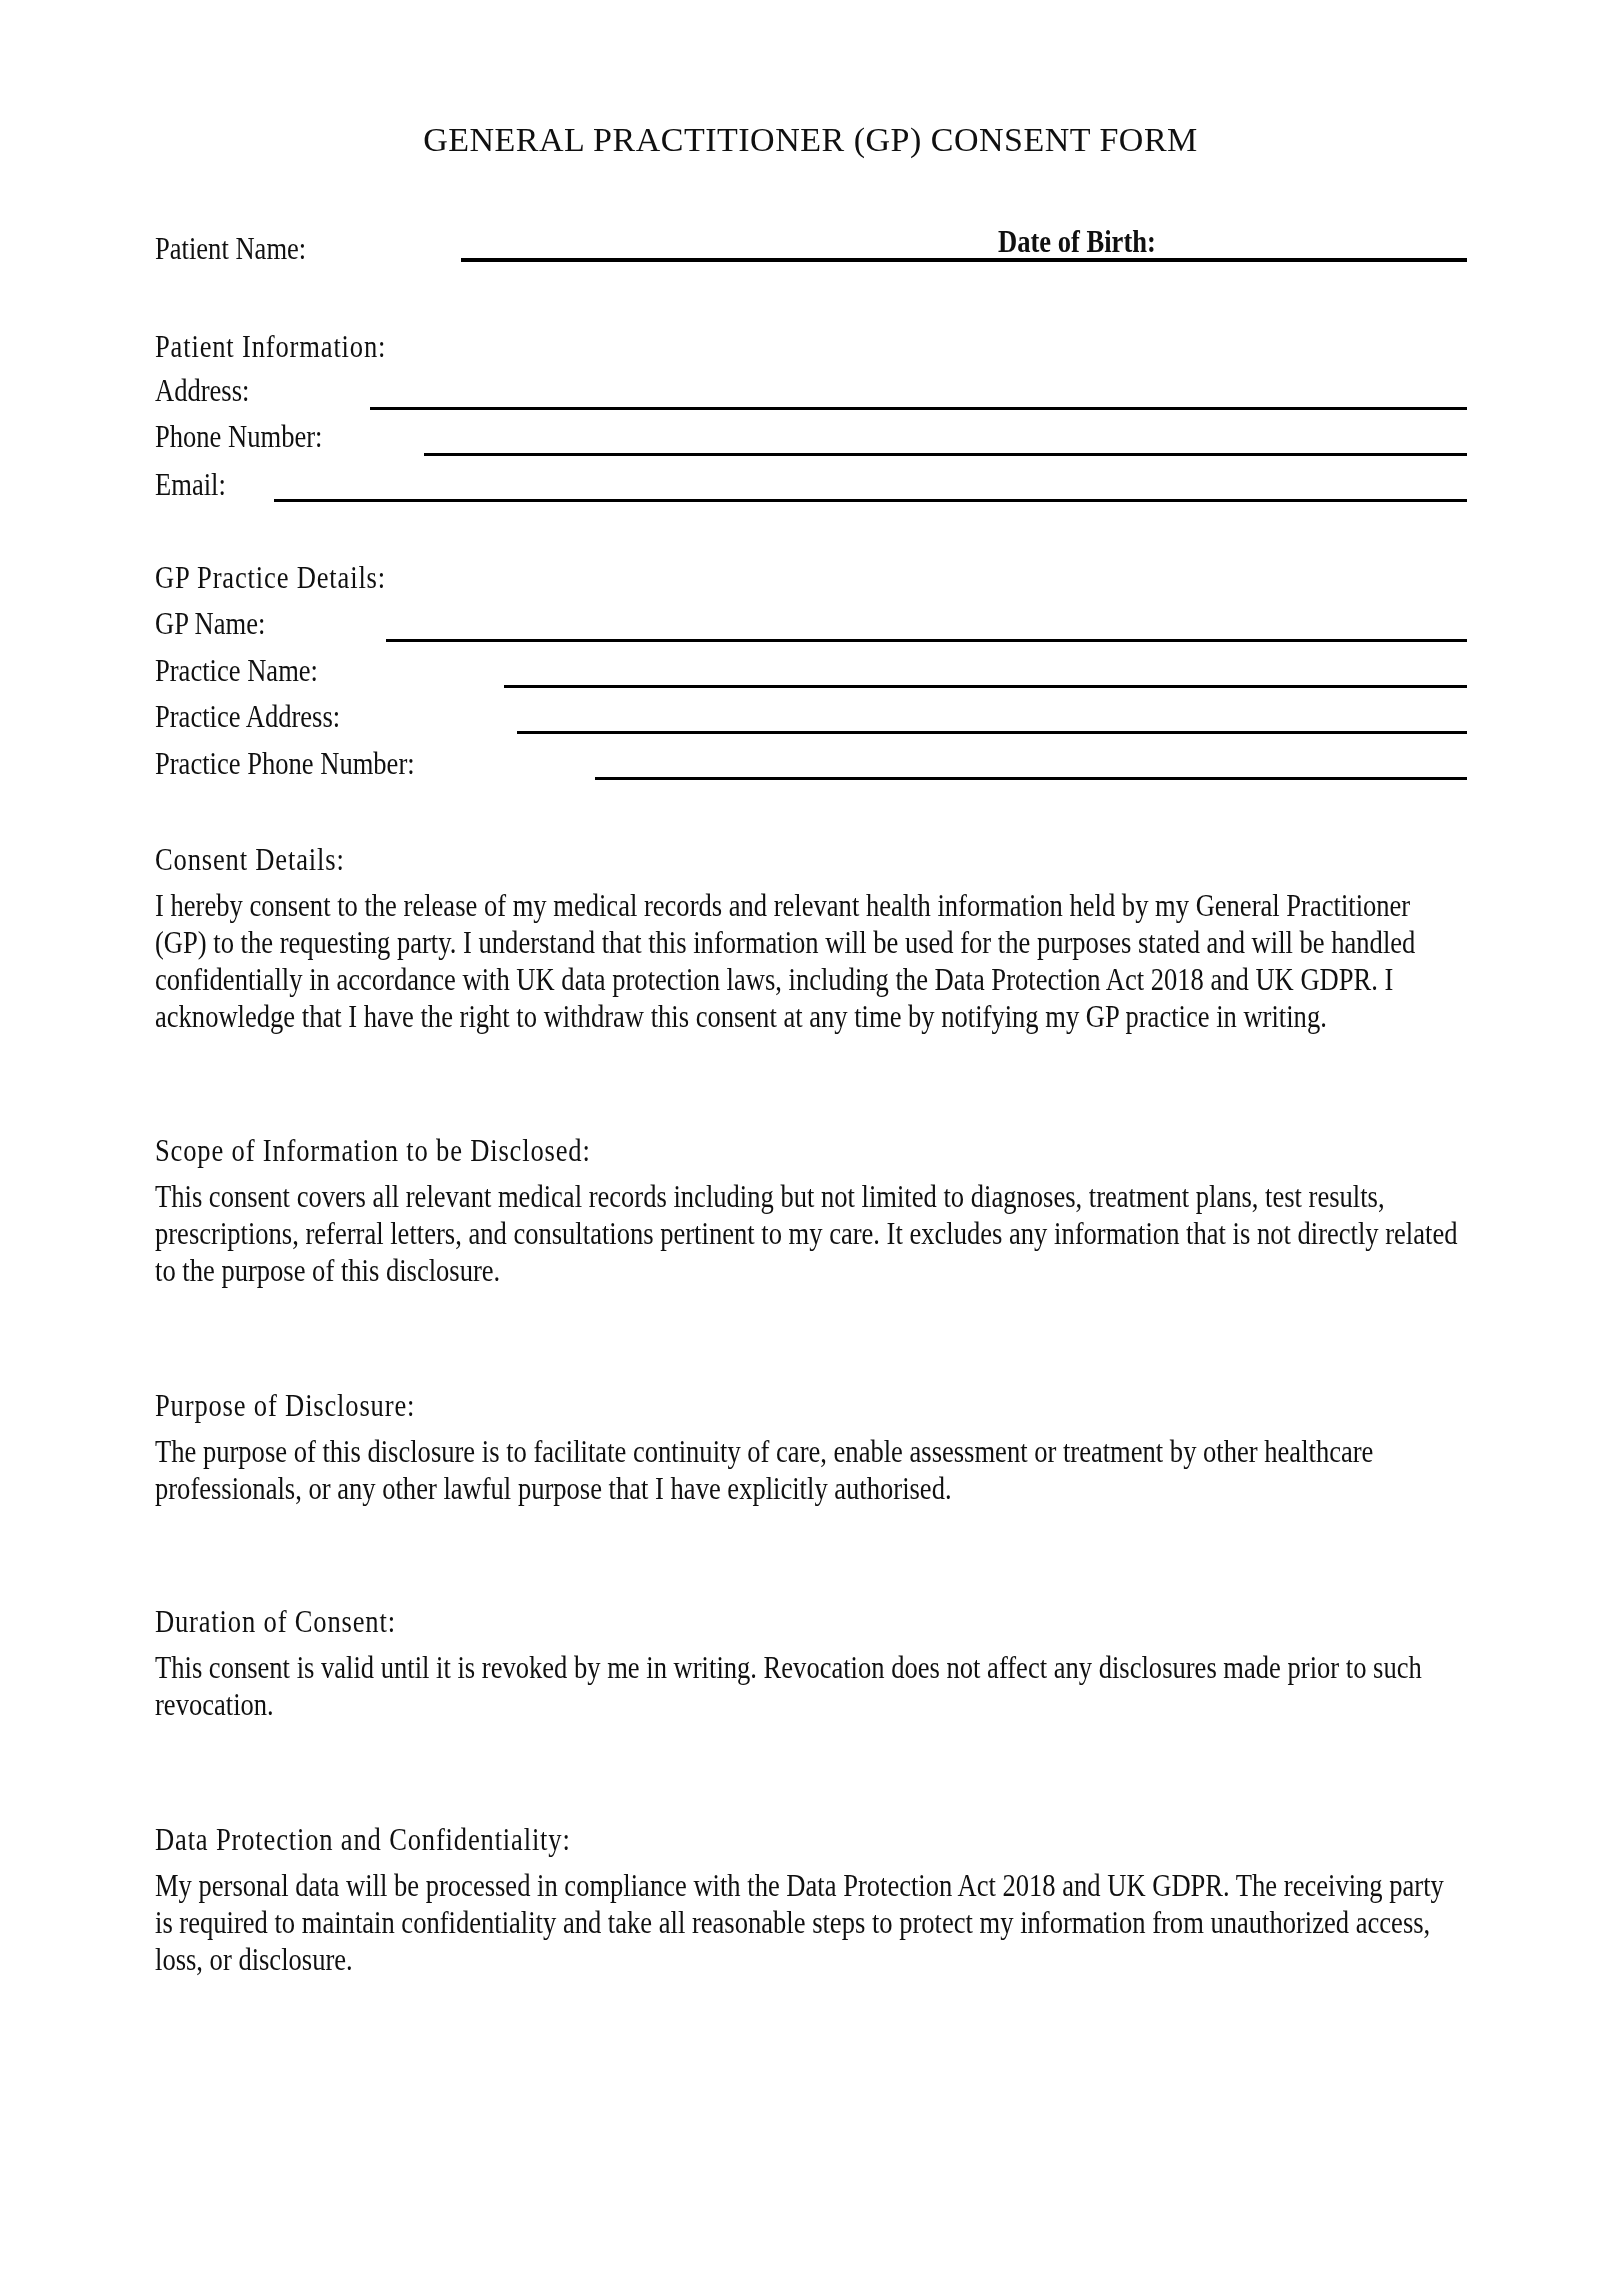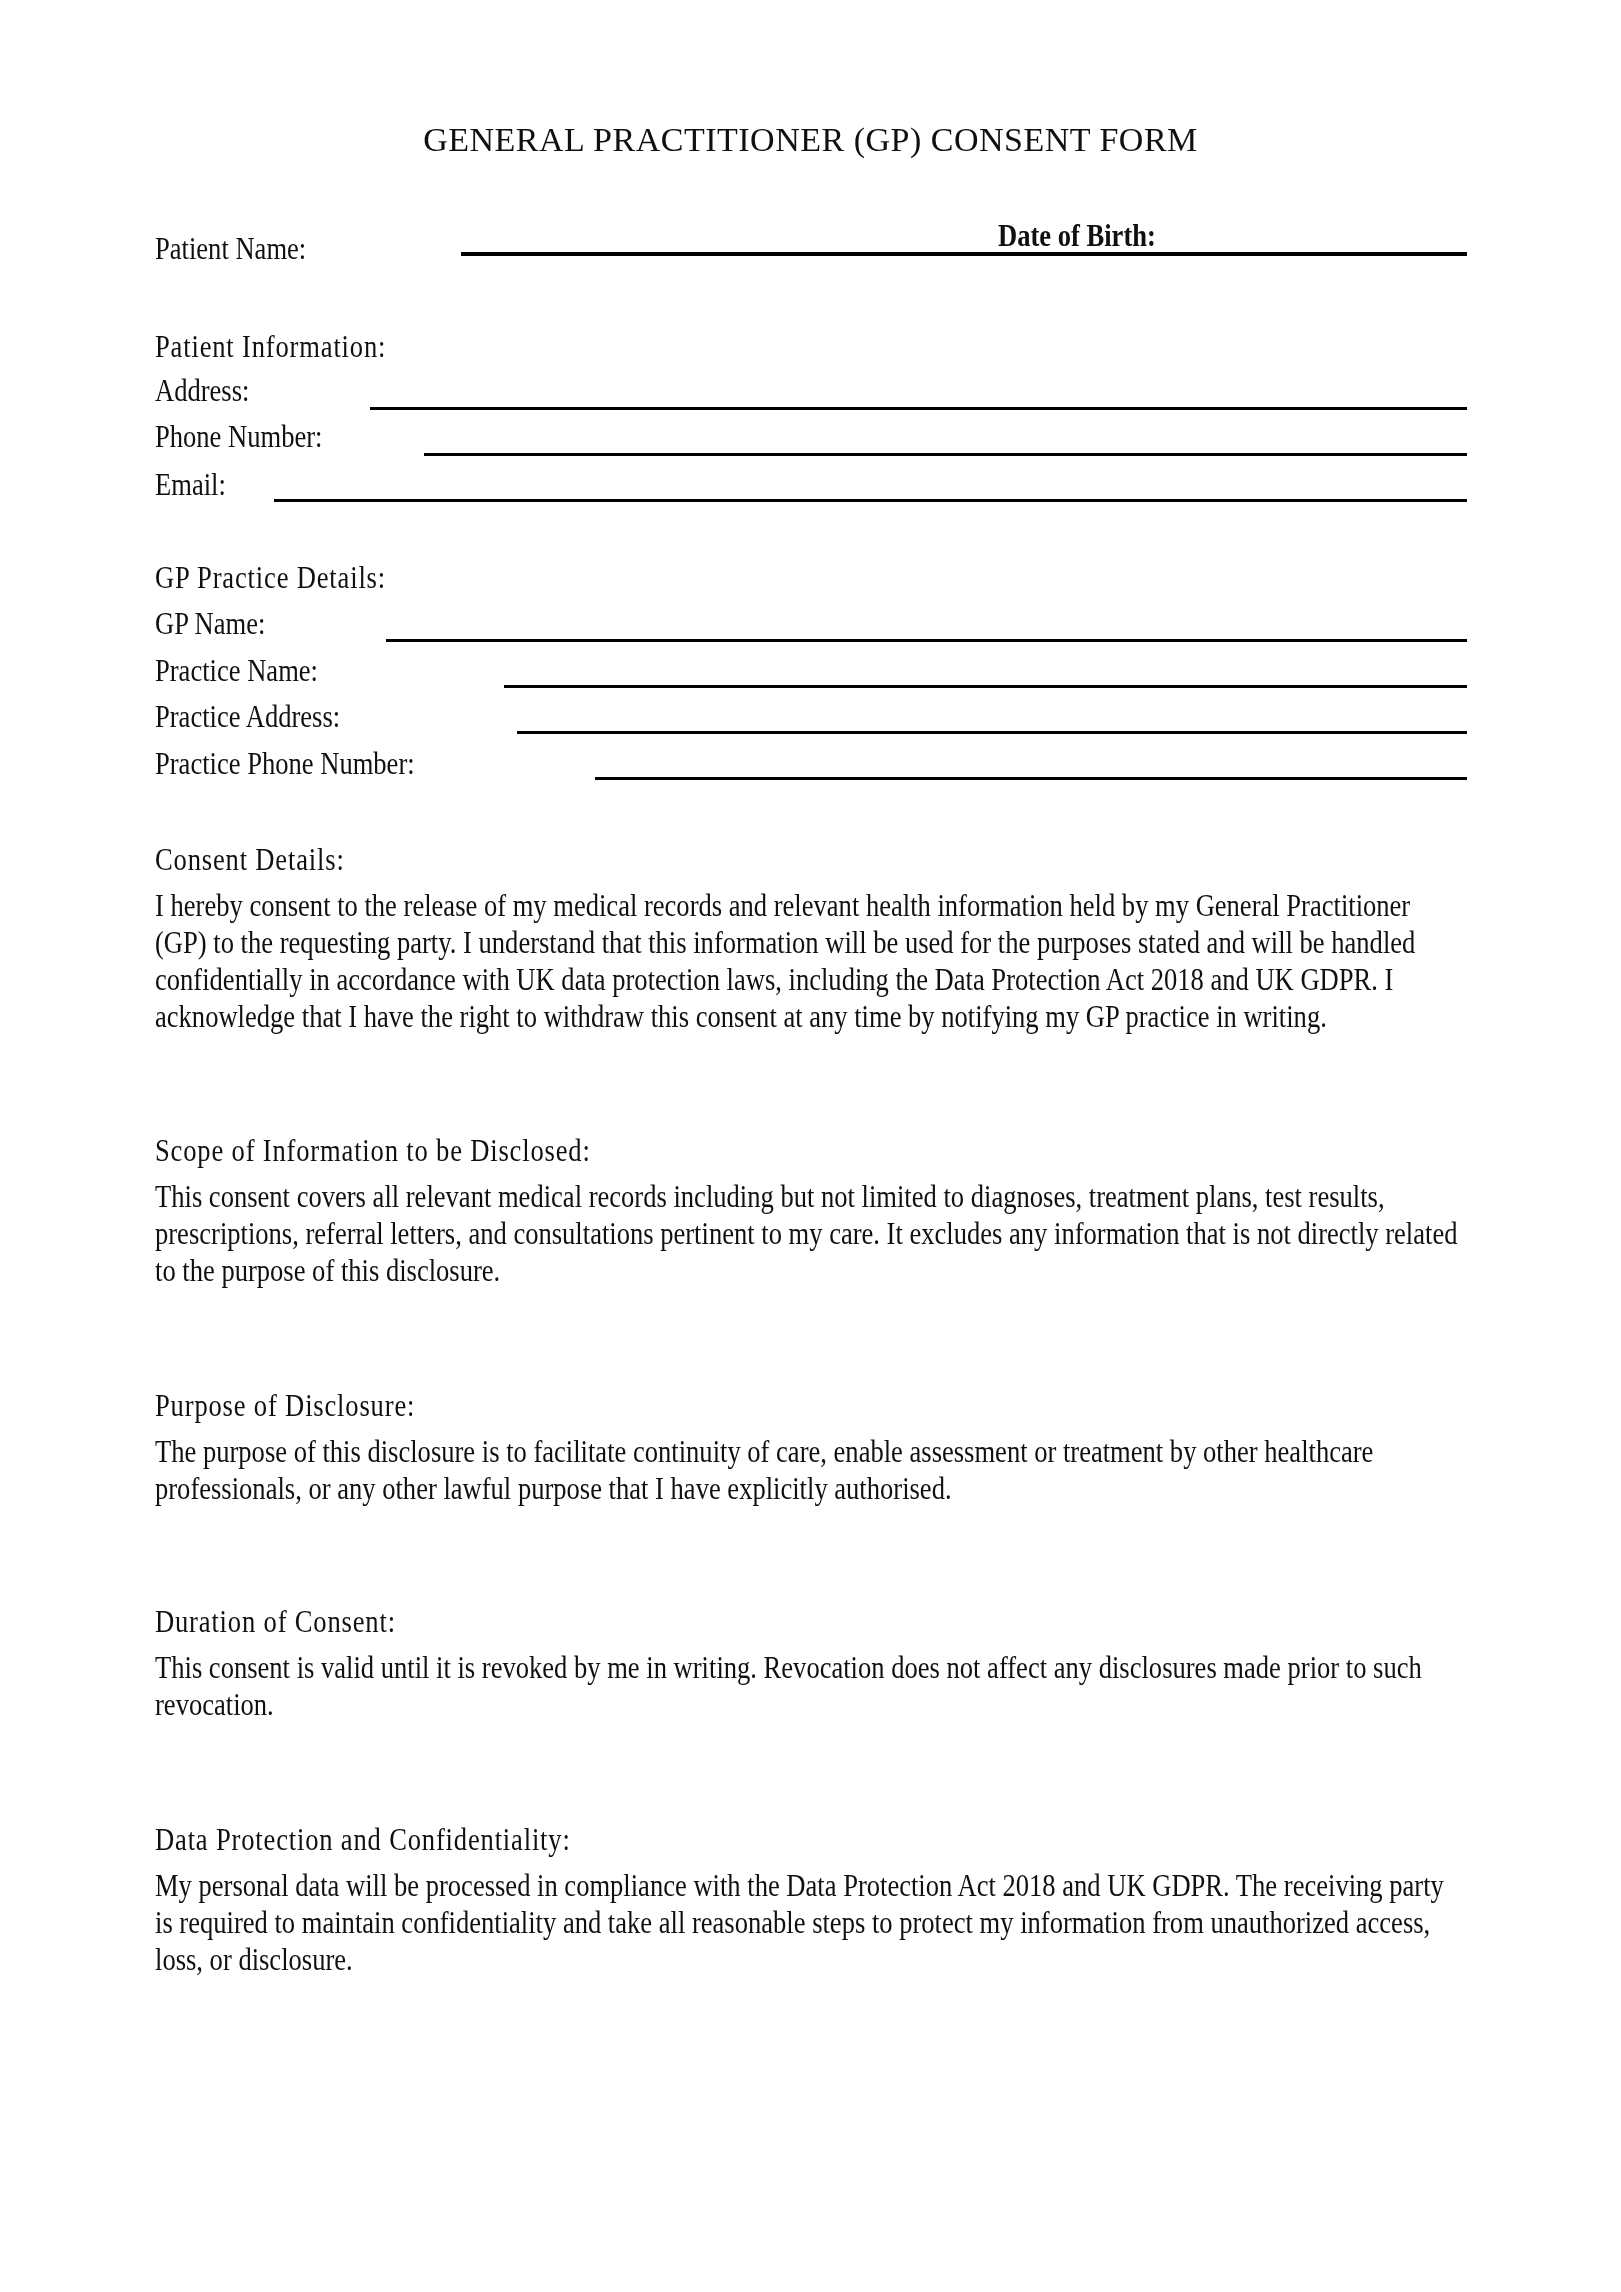--- a/index.html
+++ b/index.html
@@ -56,21 +56,21 @@
     line-height: 32px;
     white-space: nowrap;
     transform: scaleX(0.83);
     transform-origin: 0 0;
   }
   
   .lbl-patient-name   { top: 232px; left: 155px; }
   .lbl-dob            { position: absolute; top: -33px; left: 537px;
                         font-size: 32px; line-height: 32px; white-space: nowrap;
                         transform: scaleX(0.83); transform-origin: 0 0; }
-  .line-patient       { top: 252px; left: 461px; border-bottom-width: 4.9px; font-weight: bold; }
+  .line-patient       { top: 258px; left: 461px; border-bottom-width: 4.9px; font-weight: bold; }
   
   .hd-patient-info    { top: 330px; left: 155px; }
   .lbl-address        { top: 374px; left: 155px; }
   .line-address       { top: 407px; left: 370px; }
   .lbl-phone          { top: 420px; left: 155px; }
   .line-phone         { top: 453px; left: 424px; }
   .lbl-email          { top: 468px; left: 155px; }
   .line-email         { top: 499px; left: 274px; }
   
   .hd-gp              { top: 561px; left: 155px; }

